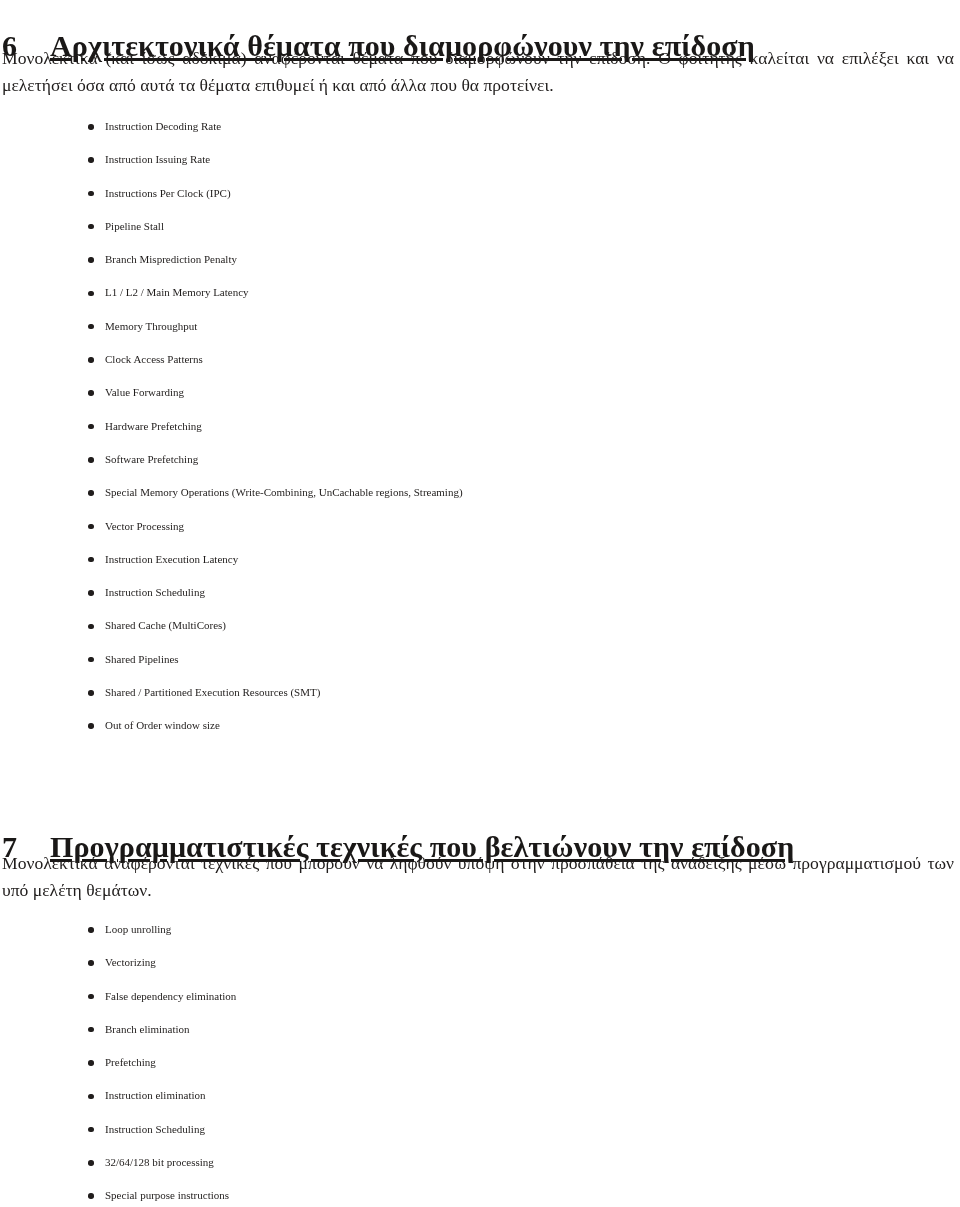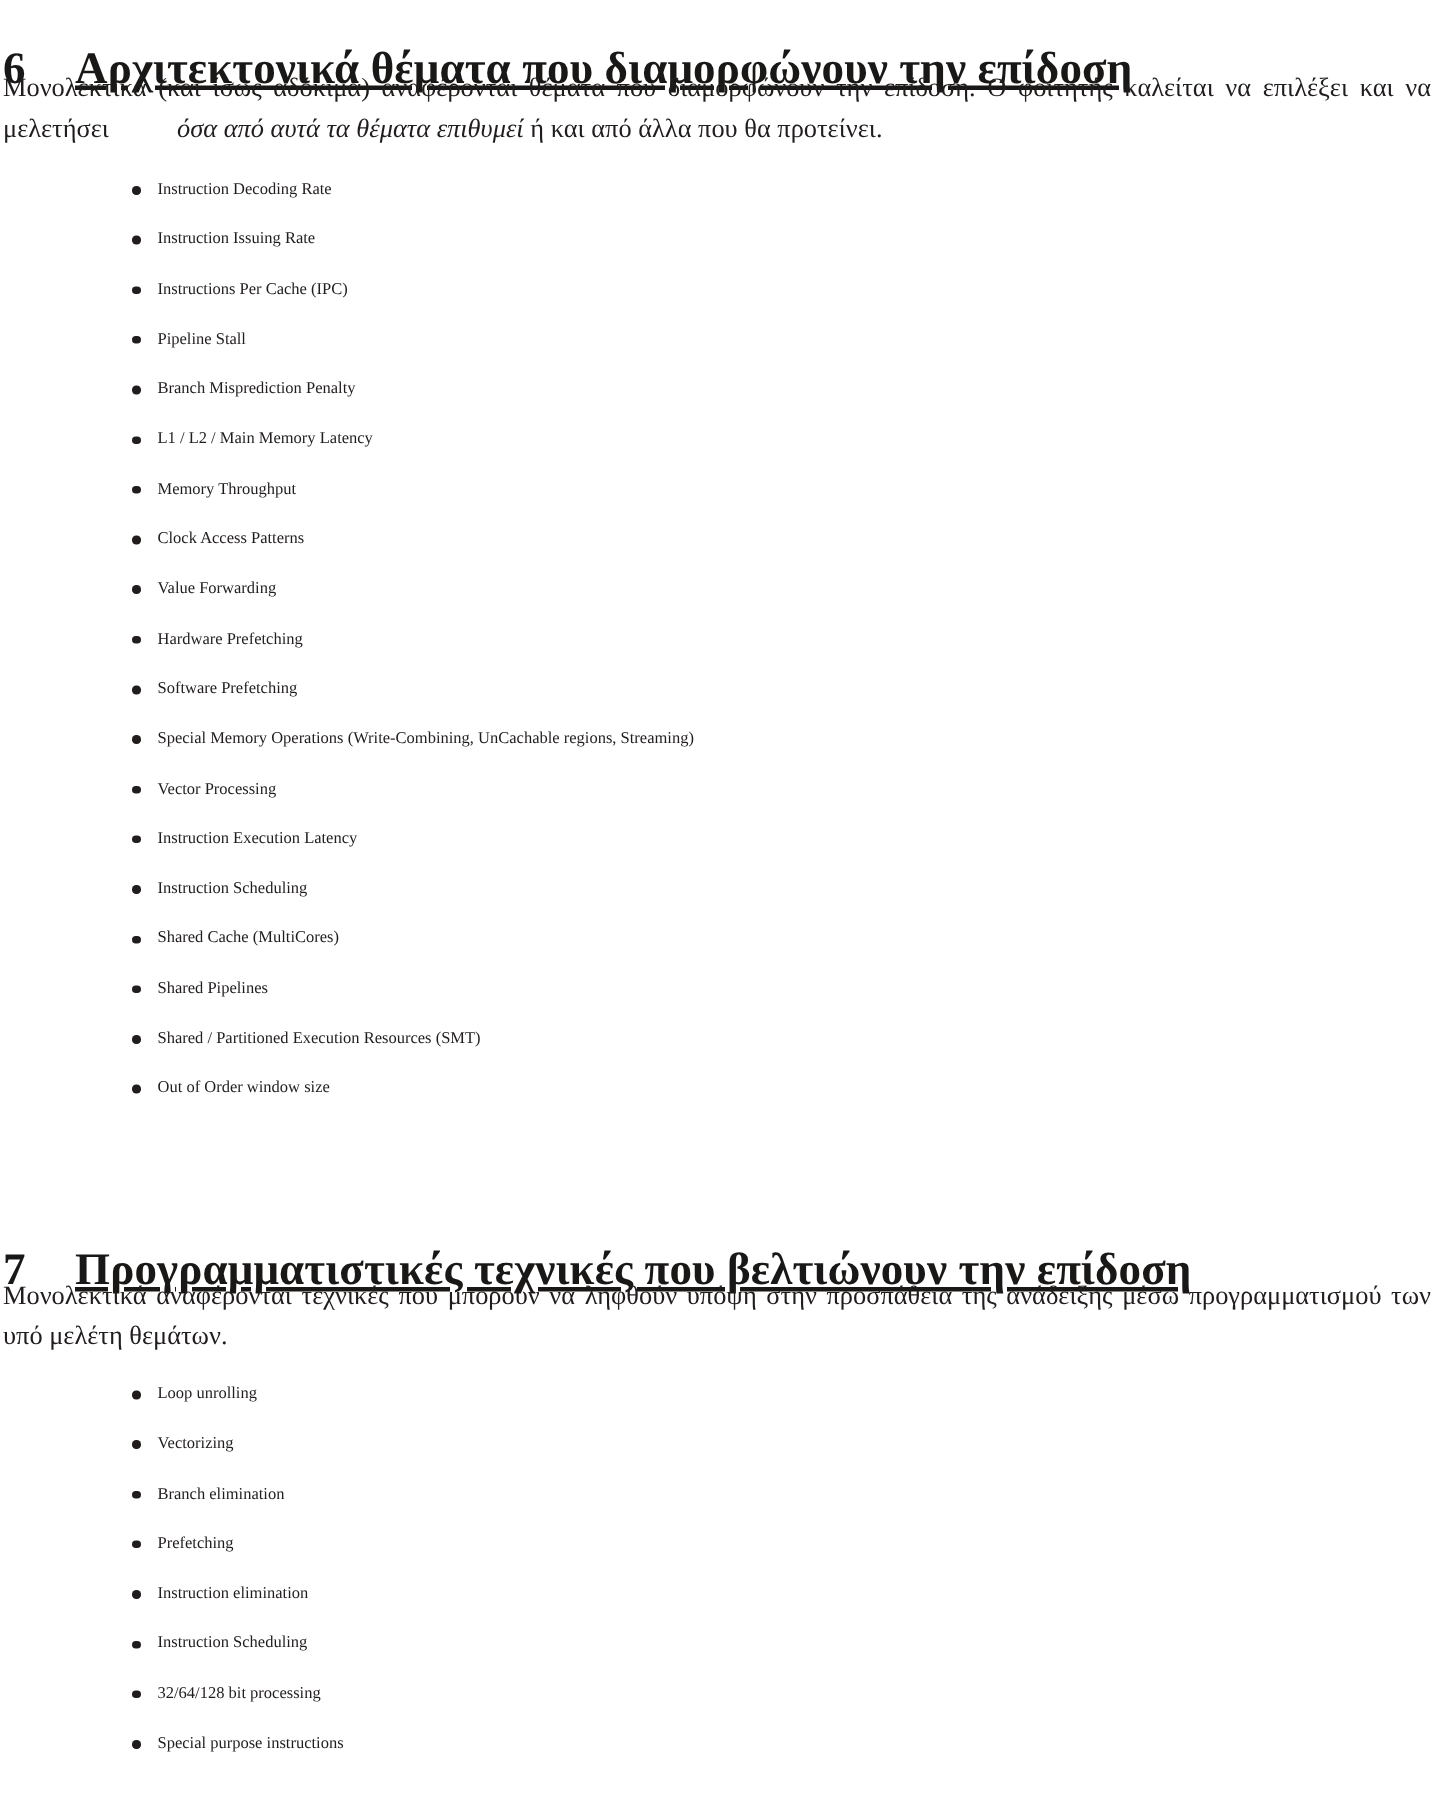--- a/index.html
+++ b/index.html
@@ -53,22 +53,20 @@
     font-size: 17.6px;
     line-height: 1.52;
     text-align: justify;
     text-justify: inter-word;
     color: #201d1c;
     margin: 0;
     padding: 0 8px 0 2px;
     hyphens: manual;
   }
   .body-par .ital {
-    font-style: italic;
-    margin-left: 41px;
   }
 
   
   .bullet-list {
     list-style: none;
     margin: 0;
     padding: 0;
   }
   .bullet-list li {
     position: relative;
@@ -108,21 +106,21 @@
   <h2 id="sec6-heading" class="section-heading">
     <span class="sec-num">6</span>
     <span class="sec-title">Αρχιτεκτονικά θέματα που διαμορφώνουν την επίδοση</span>
   </h2>
 
   <p id="sec6-intro" class="body-par"><span>Μονολεκτικά (και ίσως αδόκιμα) αναφέρονται θέματα που διαμορφώνουν την επίδοση. Ο φοιτητής καλείται να επιλέξει και να μελετήσει </span><span class="ital">όσα από αυτά τα θέματα επιθυμεί</span><span> ή και από άλλα που θα προτείνει.</span></p>
 
   <ul id="sec6-list" class="bullet-list">
     <li><span class="dot"></span><span>Instruction Decoding Rate</span></li>
     <li><span class="dot"></span><span>Instruction Issuing Rate</span></li>
-    <li><span class="dot"></span><span>Instructions Per Cache (IPC)</span></li>
+    <li><span class="dot"></span><span>Instructions Per Clock (IPC)</span></li>
     <li><span class="dot"></span><span>Pipeline Stall</span></li>
     <li><span class="dot"></span><span>Branch Misprediction Penalty</span></li>
     <li><span class="dot"></span><span>L1 / L2 / Main Memory Latency</span></li>
     <li><span class="dot"></span><span>Memory Throughput</span></li>
     <li><span class="dot"></span><span>Clock Access Patterns</span></li>
     <li><span class="dot"></span><span>Value Forwarding</span></li>
     <li><span class="dot"></span><span>Hardware Prefetching</span></li>
     <li><span class="dot"></span><span>Software Prefetching</span></li>
     <li><span class="dot"></span><span>Special Memory Operations (Write-Combining, UnCachable regions, Streaming)</span></li>
     <li><span class="dot"></span><span>Vector Processing</span></li>
@@ -137,20 +135,21 @@
   <h2 id="sec7-heading" class="section-heading">
     <span class="sec-num">7</span>
     <span class="sec-title">Προγραμματιστικές τεχνικές που βελτιώνουν την επίδοση</span>
   </h2>
 
   <p id="sec7-intro" class="body-par"><span>Μονολεκτικά αναφέρονται τεχνικές που μπορούν να ληφθούν υπόψη στην προσπάθεια της ανάδειξης μέσω προγραμματισμού των υπό μελέτη θεμάτων.</span></p>
 
   <ul id="sec7-list" class="bullet-list">
     <li><span class="dot"></span><span>Loop unrolling</span></li>
     <li><span class="dot"></span><span>Vectorizing</span></li>
+    <li><span class="dot"></span><span>False dependency elimination</span></li>
     <li><span class="dot"></span><span>Branch elimination</span></li>
     <li><span class="dot"></span><span>Prefetching</span></li>
     <li><span class="dot"></span><span>Instruction elimination</span></li>
     <li><span class="dot"></span><span>Instruction Scheduling</span></li>
     <li><span class="dot"></span><span>32/64/128 bit processing</span></li>
     <li><span class="dot"></span><span>Special purpose instructions</span></li>
   </ul>
 
 </div>
 

